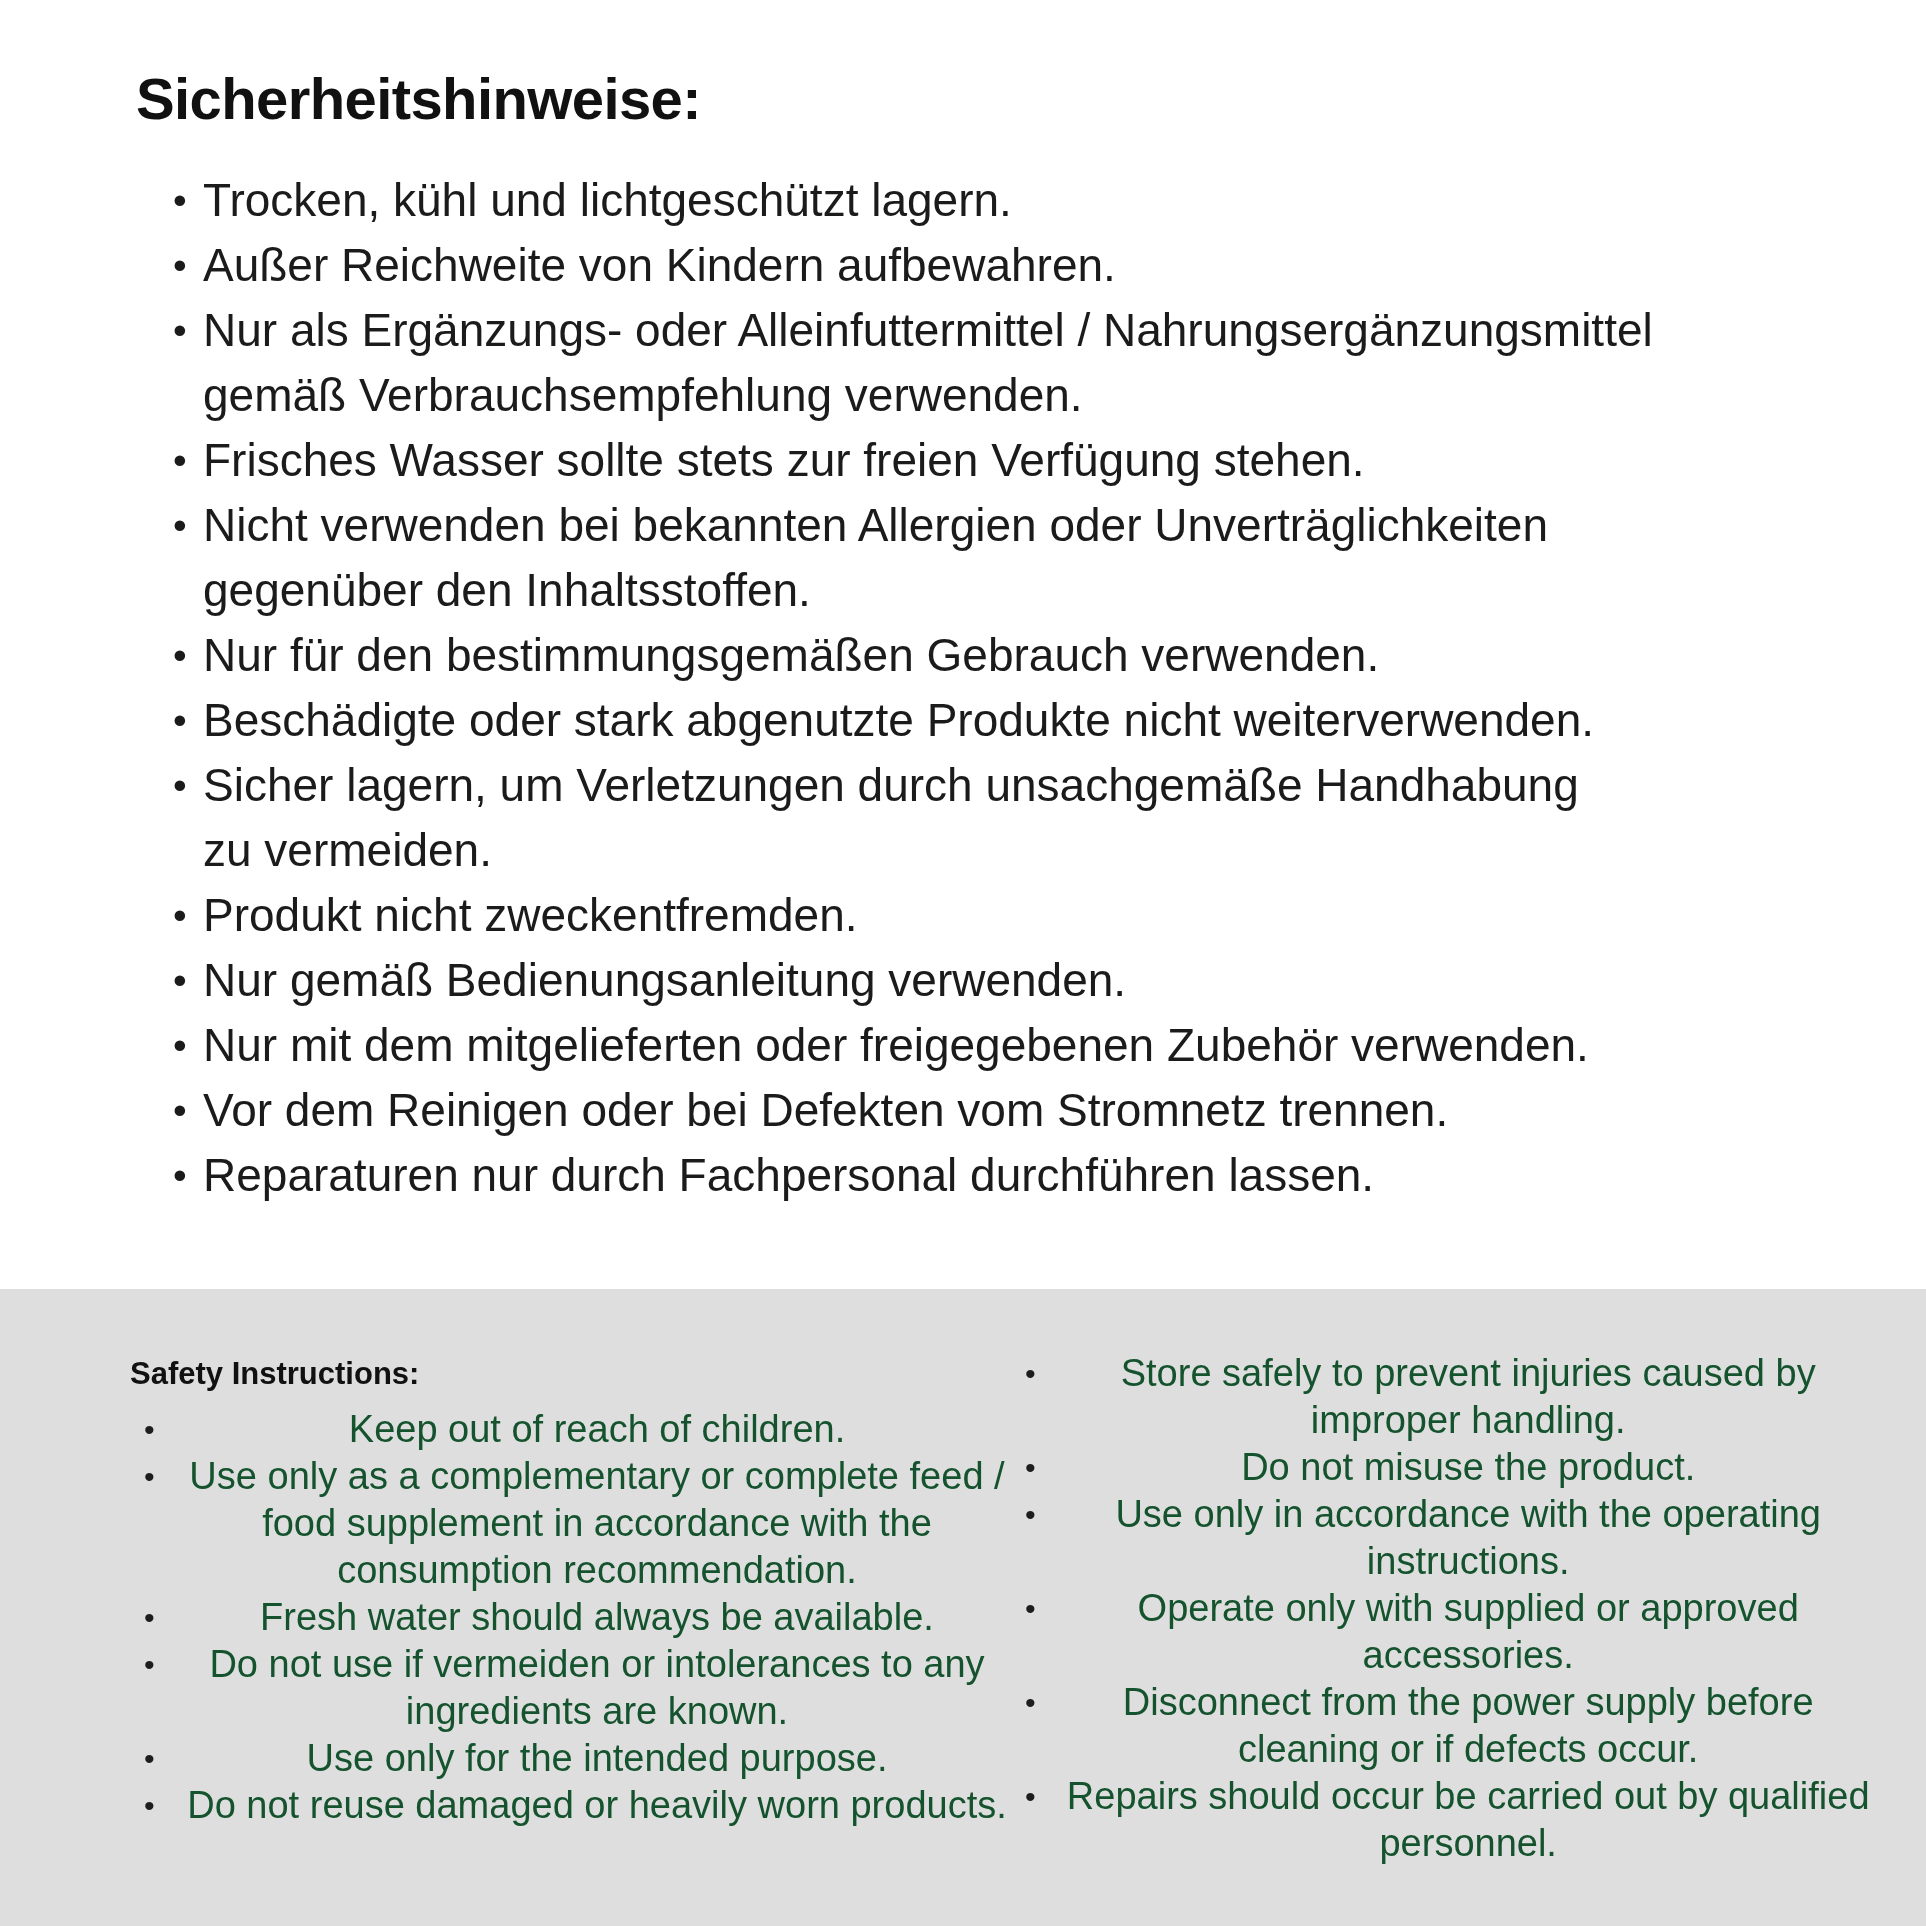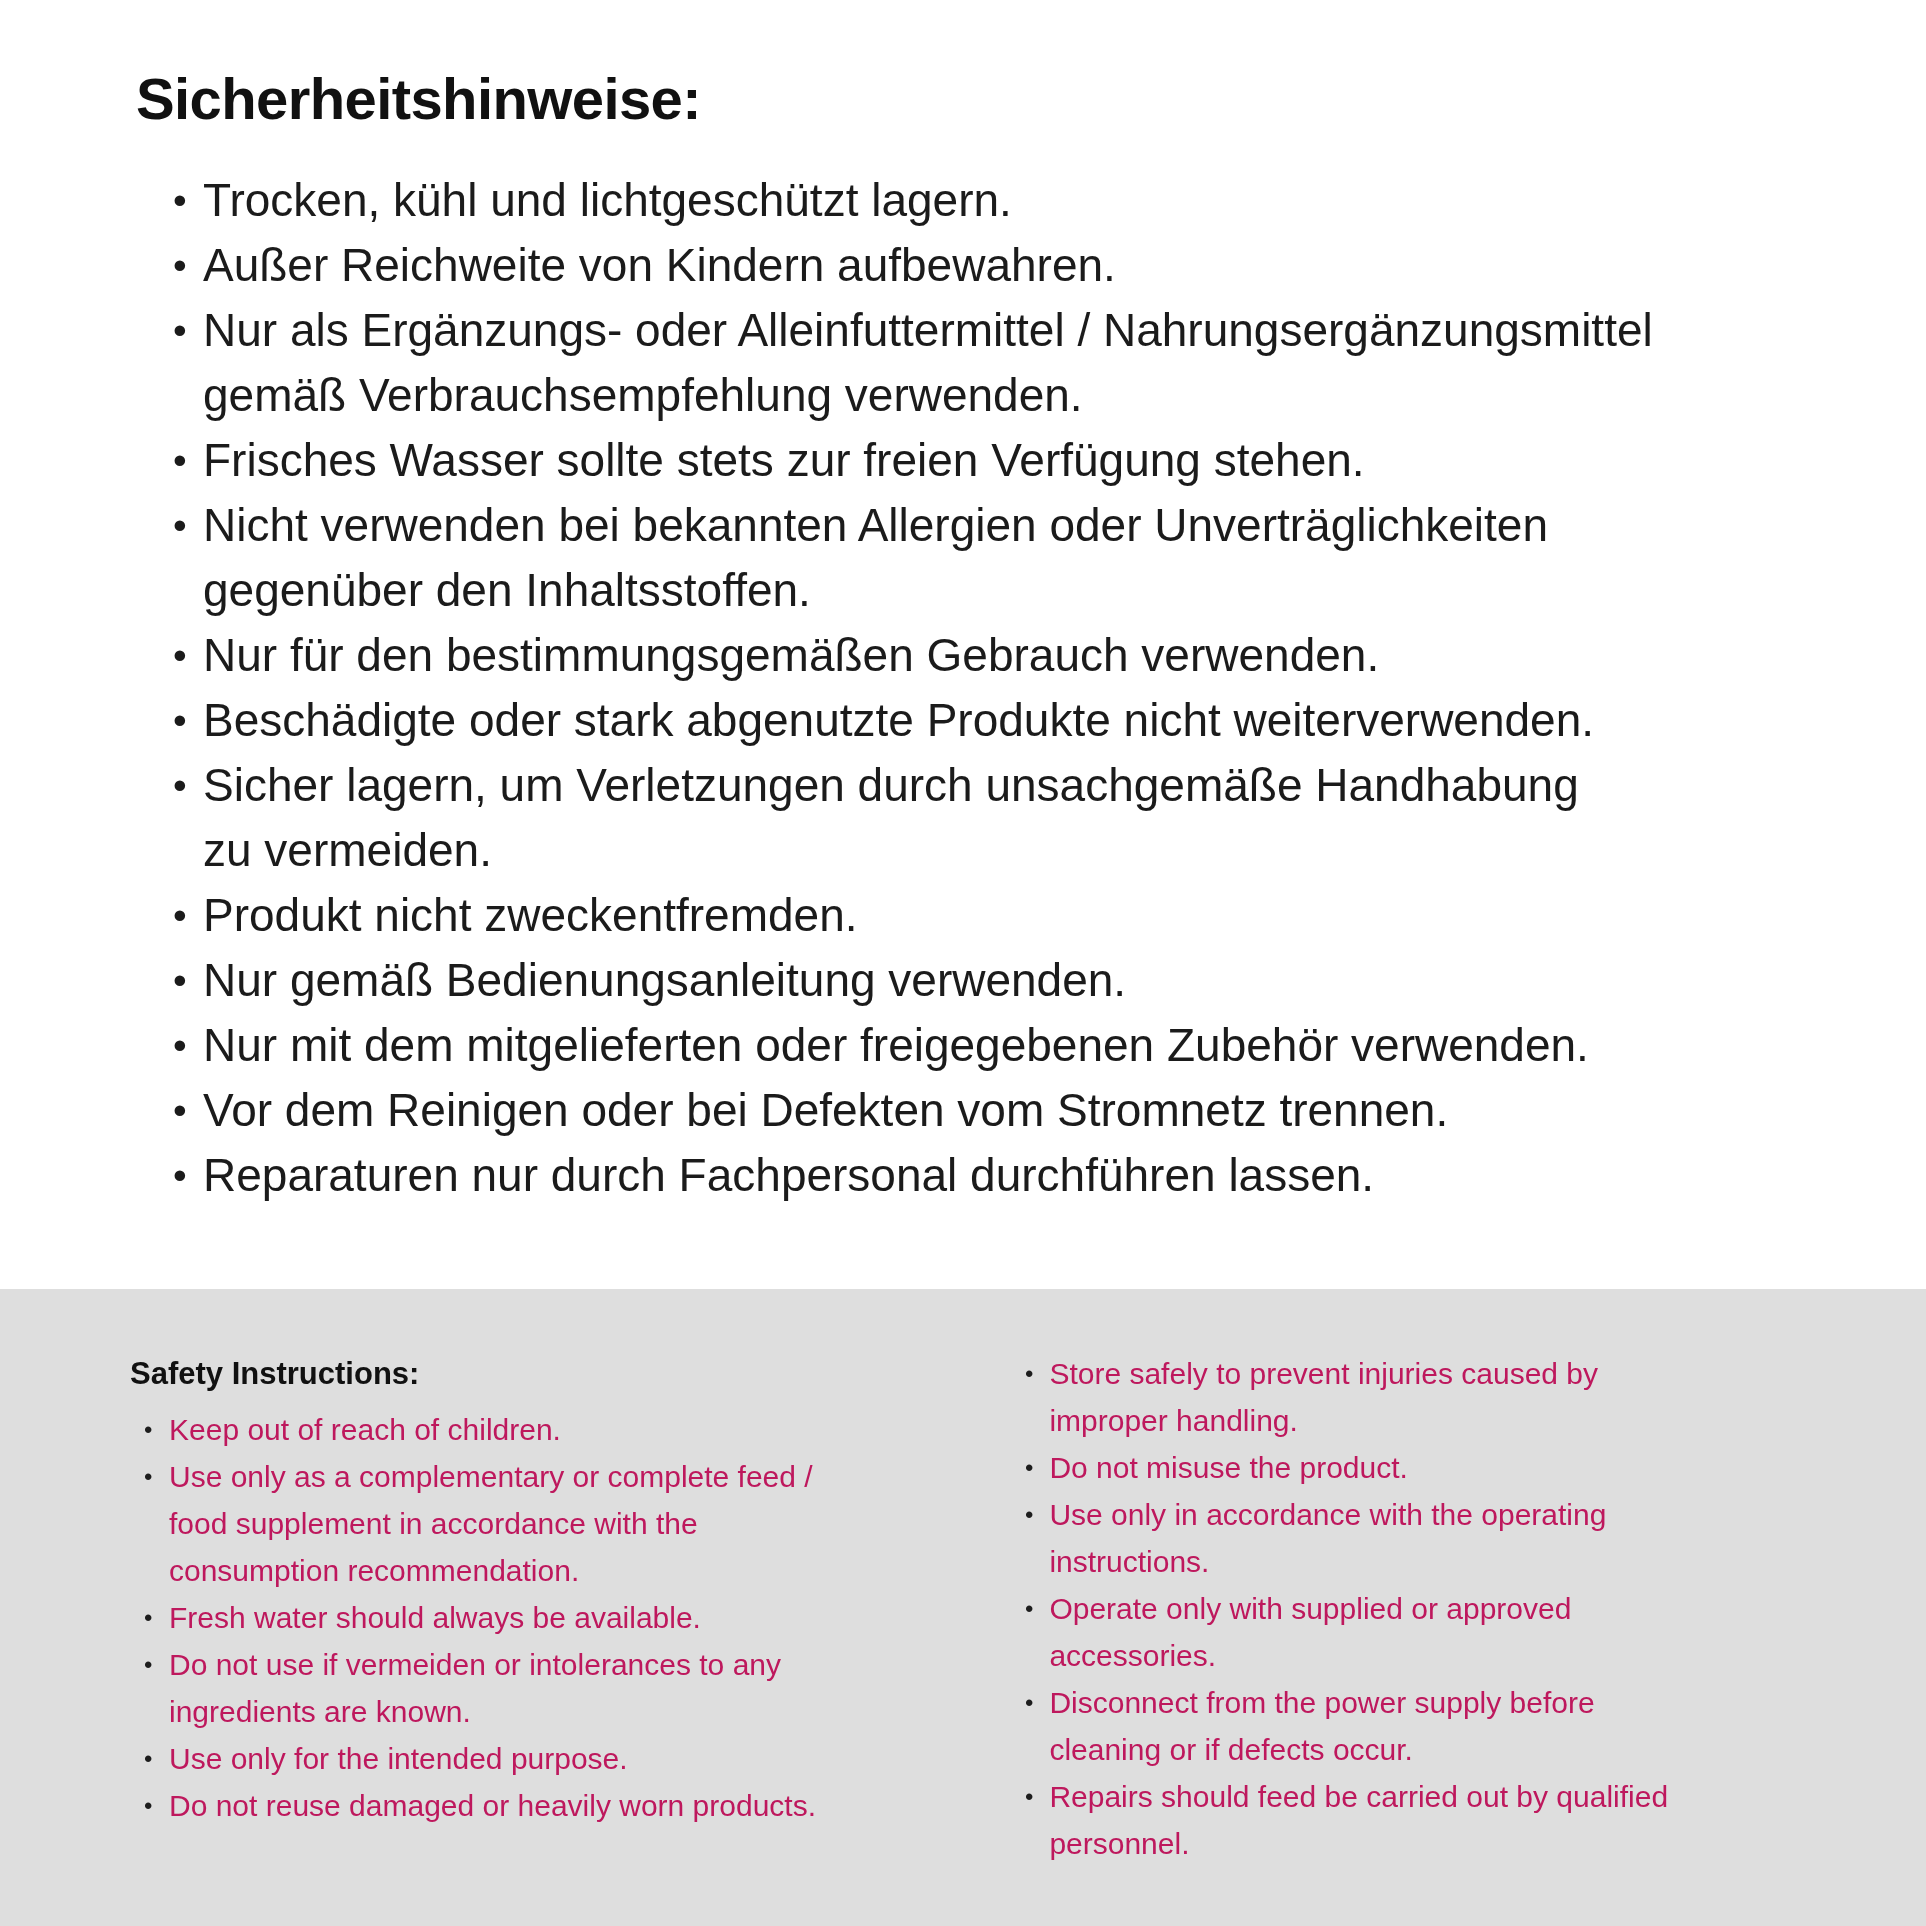--- a/index.html
+++ b/index.html
@@ -68,24 +68,25 @@
 
   .en-title {
     margin: 0 0 9px 0;
     font-size: 31px;
     line-height: 47px;
     font-weight: 700;
     color: #111111;
   }
   .en-section ul.bullets li {
     position: relative;
-    font-size: 30px;
+    font-size: 38px;
     line-height: 47px;
     white-space: pre-line;
-    color: #be185d;
+    color: #14532d;
+    text-align: center;
   }
   .en-col-left ul.bullets li { padding-left: 39px; }
   .en-col-left ul.bullets li::before {
     content: "\2022";
     position: absolute;
     left: 14px;
     top: 0;
     font-size: 0.8em;
     line-height: 47px;
     color: #1d1d1d;
@@ -147,20 +148,20 @@
       <ul class="bullets">
         <li>Store safely to prevent injuries caused by
 improper handling.</li>
         <li>Do not misuse the product.</li>
         <li>Use only in accordance with the operating
 instructions.</li>
         <li>Operate only with supplied or approved
 accessories.</li>
         <li>Disconnect from the power supply before
 cleaning or if defects occur.</li>
-        <li>Repairs should feed be carried out by qualified
+        <li>Repairs should occur be carried out by qualified
 personnel.</li>
       </ul>
     </div>
   </section>
 
 </div>
 
 
 </body></html>

